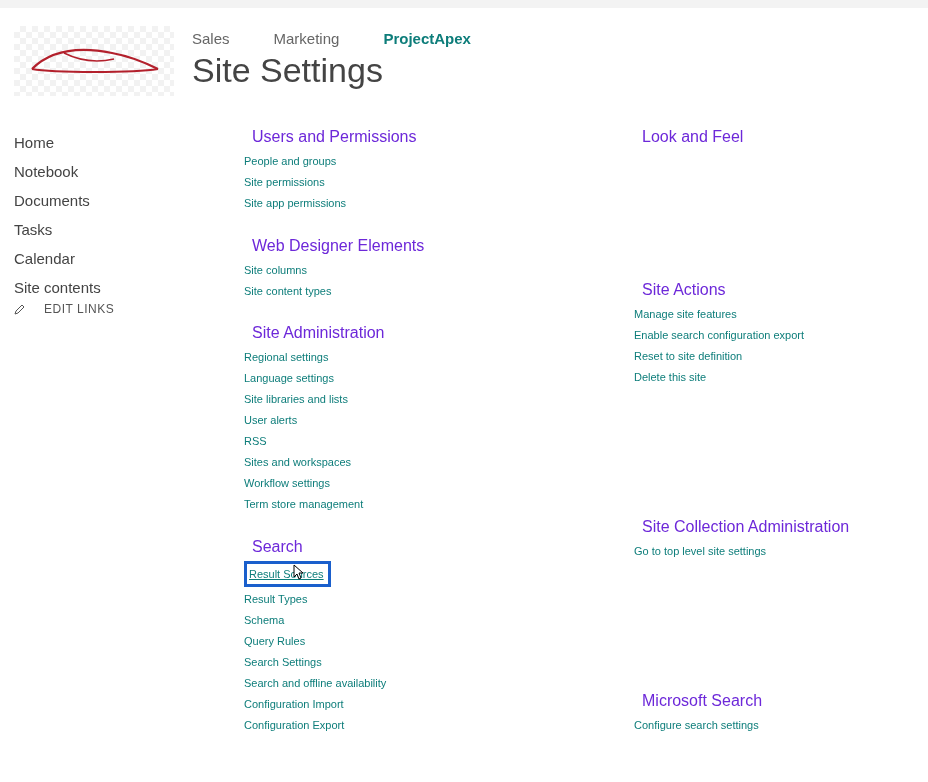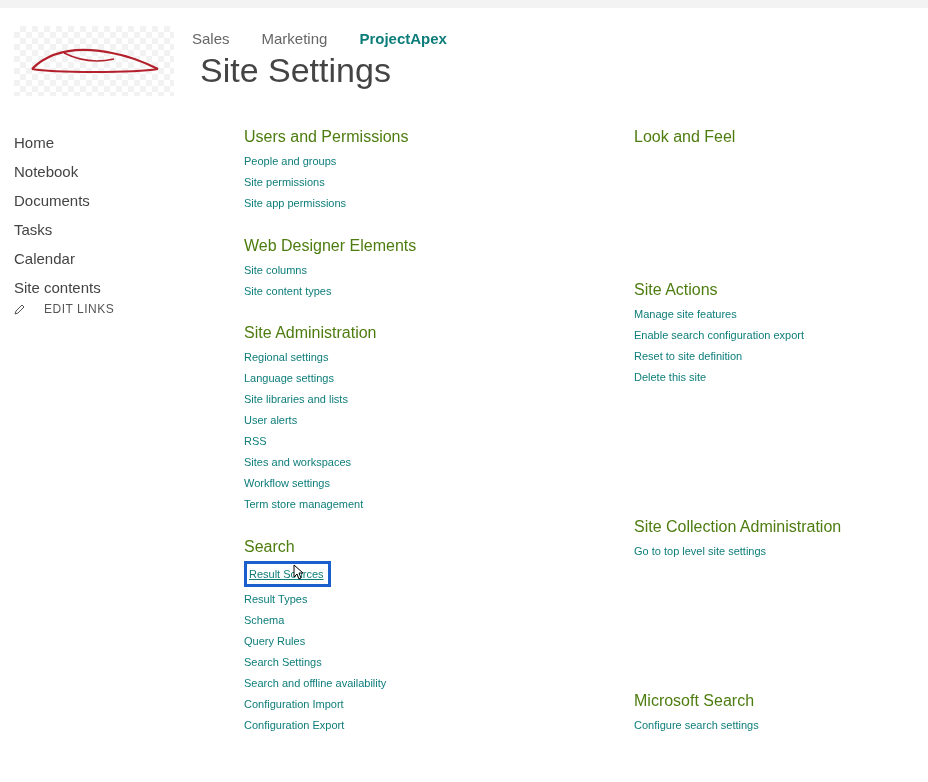--- a/index.html
+++ b/index.html
@@ -40,36 +40,36 @@
   .logo svg {
     width: 140px;
     height: 36px;
   }
   .header-right {
     margin-left: 18px;
     padding-top: 4px;
   }
   .breadcrumb {
     display: flex;
-    gap: 32px;
+    gap: 44px;
     font-size: 15px;
   }
   .breadcrumb a {
     text-decoration: none;
     color: #666;
   }
   .breadcrumb a.active {
     color: #0d7d7a;
     font-weight: 700;
   }
   .page-title {
     font-size: 34px;
     font-weight: 300;
     color: #444;
-    margin: 4px 0 0 8px;
+    margin: 4px 0 0 0;
   }
   .body-area {
     display: flex;
     padding: 12px 14px 0 14px;
   }
   .left-nav {
     width: 170px;
     flex-shrink: 0;
     padding-top: 10px;
   }
@@ -106,22 +106,22 @@
     display: flex;
     flex-direction: column;
   }
   .col-a { width: 390px; margin-left: 60px; }
   .col-b { width: 290px; justify-content: space-between; }
   .section {
     margin-bottom: 24px;
   }
   .section-heading {
     font-size: 16px;
-    color: #4d7c0f;
-    margin: 0 0 4px 0;
+    color: #6d28d9;
+    margin: 0 0 4px 8px;
     font-weight: 400;
   }
   .section ul {
     list-style: none;
     margin: 0;
     padding: 0;
   }
   .section li {
     padding: 1px 0;
     line-height: 1.35;

